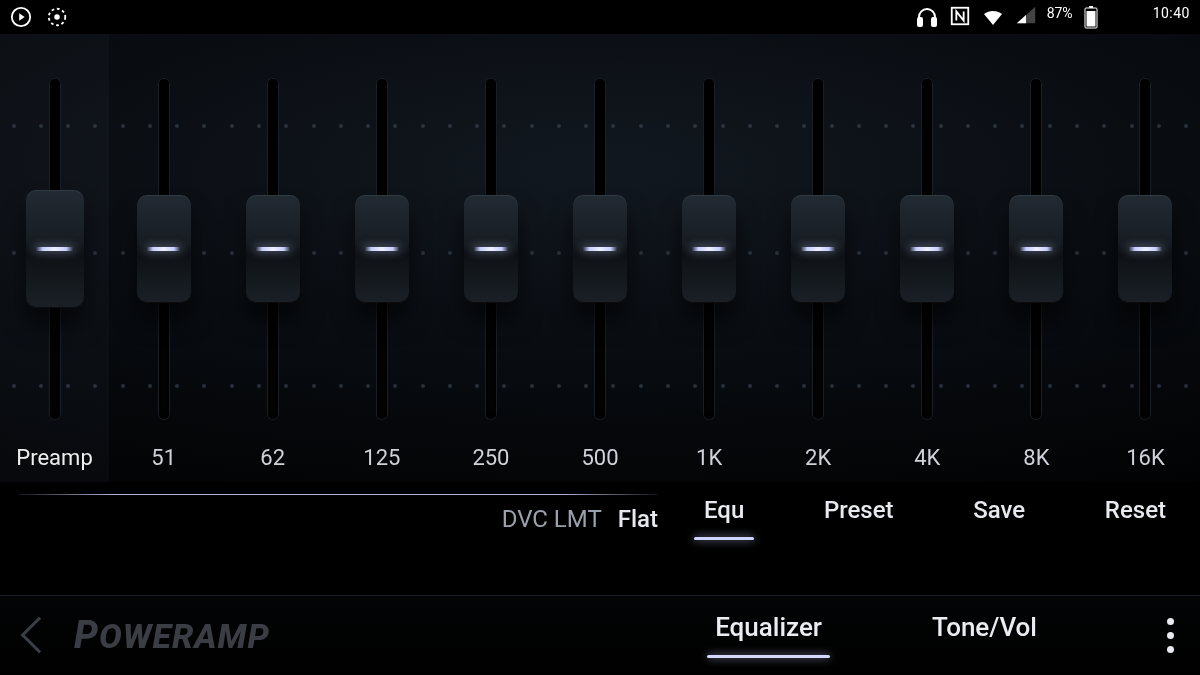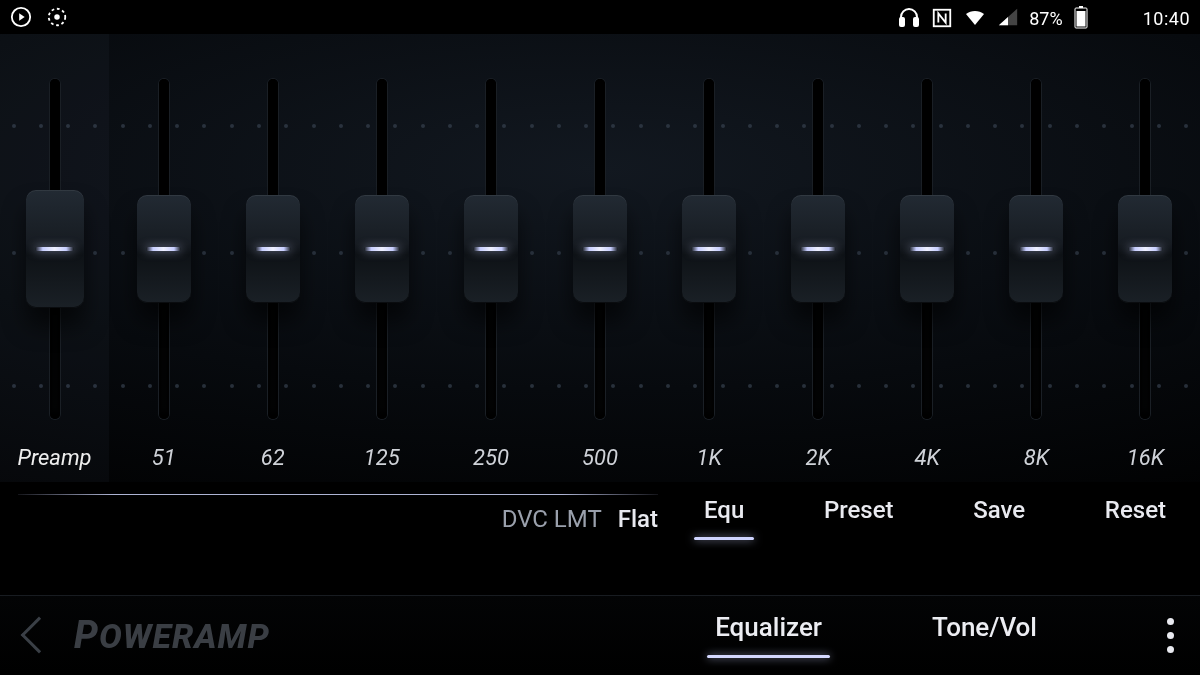--- a/index.html
+++ b/index.html
@@ -1,37 +1,37 @@
 <!DOCTYPE html>
 <html><head>
 <meta charset="utf-8">
 <style>
   * { box-sizing: border-box; margin: 0; padding: 0; }
   html, body { width: 1200px; height: 675px; background: #000; font-family: "Segoe UI", Roboto, Arial, sans-serif; color: #ddd; overflow: hidden; }
 
   
   .status-bar { height: 34px; width: 100%; display: flex; align-items: center; padding: 0 10px; color: #fff; }
   .status-left { display: flex; gap: 14px; align-items: center; }
-  .status-right { margin-left: auto; display: flex; gap: 10px; align-items: flex-end; font-size: 18px; }
+  .status-right { margin-left: auto; display: flex; gap: 10px; align-items: flex-start; font-size: 14px; }
   .status-right .clock { font-weight: 400; letter-spacing: .5px; margin-left: 44px; }
 
   .icon { display: inline-flex; align-items: center; justify-content: center; }
 
   
   .eq-area { position: relative; height: 448px; width: 100%; background: radial-gradient(ellipse 110% 90% at 50% 30%, #121820 0%, #070a0e 55%, #000 100%); display:flex; }
 
   
   .guides { position: absolute; left:0; right:0; top:0; bottom:0; pointer-events:none;}
   .guide-row { position:absolute; left:0; right:0; height:4px; }
   .guide-dot-row { display:flex; justify-content:space-around; }
   .dot { width:4px; height:4px; border-radius:2px; background:#36404e; opacity:.7;}
   
 
   .sliders { display:flex; width:100%; position:relative; z-index:2;}
-  .slider-col { flex:1; display:flex; flex-direction:column; align-items:center; position:relative;font-style:italic;}
+  .slider-col { flex:1; display:flex; flex-direction:column; align-items:center; position:relative;}
   .slider-col.preamp { background: rgba(80,90,110,0.08);} 
 
   .track-wrap { flex:1; width:100%; display:flex; align-items:center; justify-content:center; position:relative; padding-top:40px; padding-bottom:10px;}
   .track { position:relative; width:10px; height:340px; background: linear-gradient(#000,#050607); border-radius:6px; box-shadow: inset 0 6px 8px rgba(0,0,0,0.9), inset 0 -6px 8px rgba(0,0,0,0.9), 0 0 0 1px #1a1f25; }
 
   .thumb { position:absolute; left:50%; transform:translateX(-50%); width:58px; height:118px; border-radius:10px; background: linear-gradient(#222a33 0%, #171c22 45%, #0e1216 55%, #1a2026 100%); box-shadow: 0 18px 22px rgba(0,0,0,0.6), inset 0 1px 0 rgba(255,255,255,0.07), inset 0 -1px 0 rgba(0,0,0,0.6); display:flex; align-items:center; justify-content:center;}
   .thumb.narrow { width:54px; height:108px;}
   .thumb-line { width:66%; height:4px; background: linear-gradient(90deg, rgba(160,170,255,0) 0%, #c6cdff 20%, #eef0ff 50%, #c6cdff 80%, rgba(160,170,255,0) 100%); border-radius:2px; box-shadow: 0 0 10px rgba(200,210,255,0.6);}
 
   .band-label { text-align:center; font-size:22px; color:#cfd2d8; padding:12px 0;}

